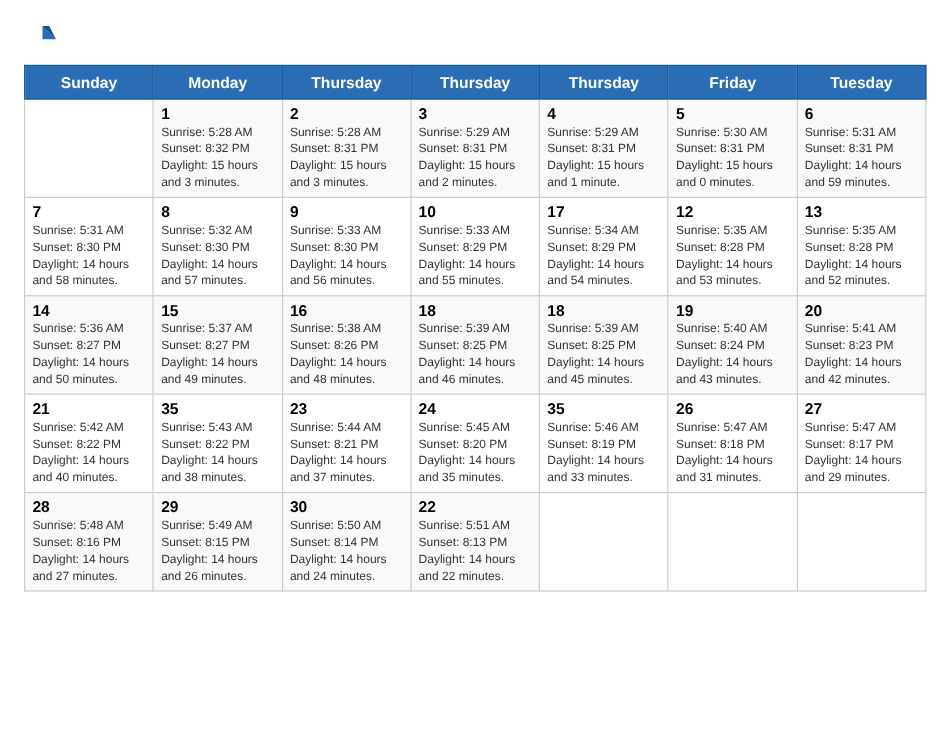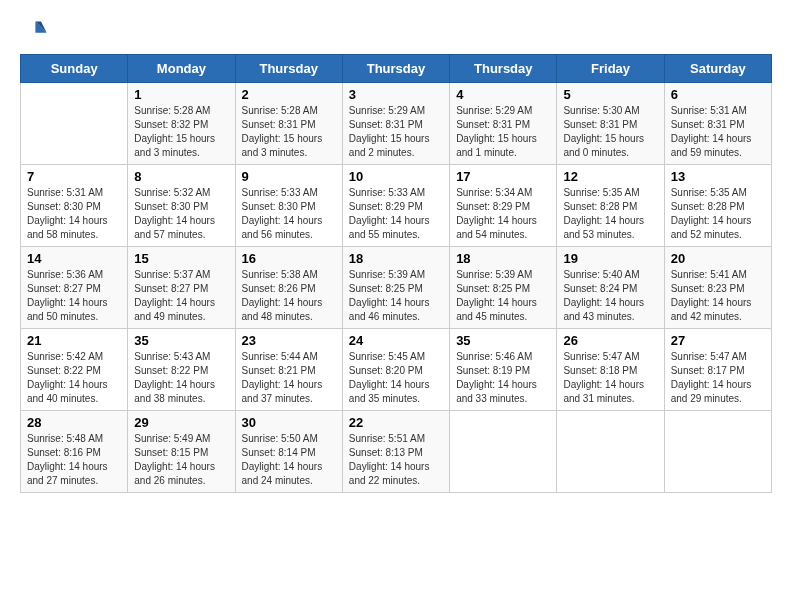--- a/index.html
+++ b/index.html
@@ -112,21 +112,21 @@
 
 <table>
   <thead>
     <tr>
     <th>Sunday</th>
         <th>Monday</th>
         <th>Thursday</th>
         <th>Thursday</th>
         <th>Thursday</th>
         <th>Friday</th>
-        <th>Saturday</th>
+        <th>Tuesday</th>
       </tr>
   </thead>
   <tbody>
   <tr>
         <td class="empty-cell"></td>
         <td>
           <span class="day-num">1</span>
           <div class="cell-info">Sunrise: 5:28 AM<br>Sunset: 8:32 PM<br>Daylight: 15 hours<br>and 3 minutes.</div>
         </td>
         <td>

